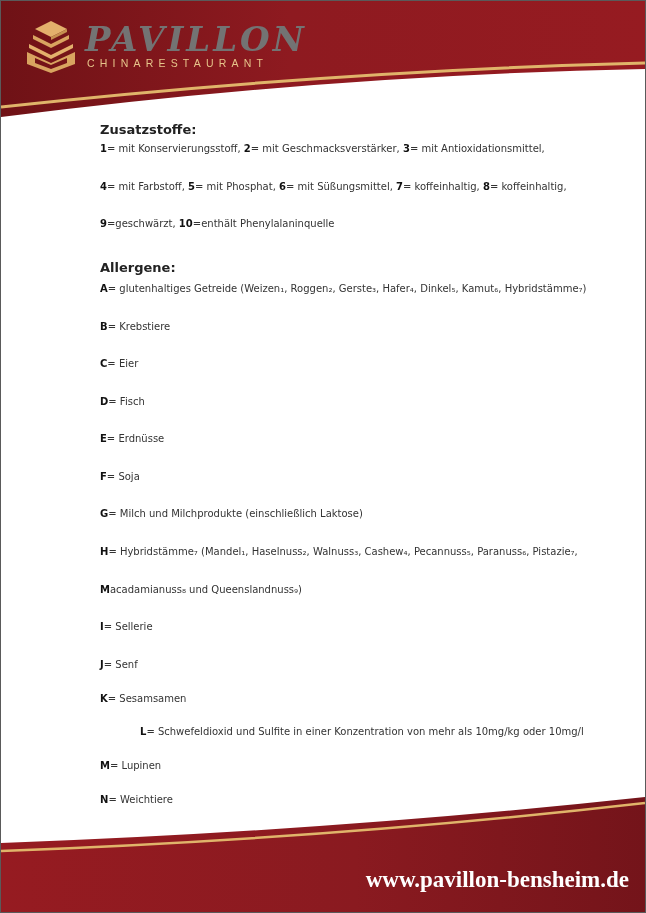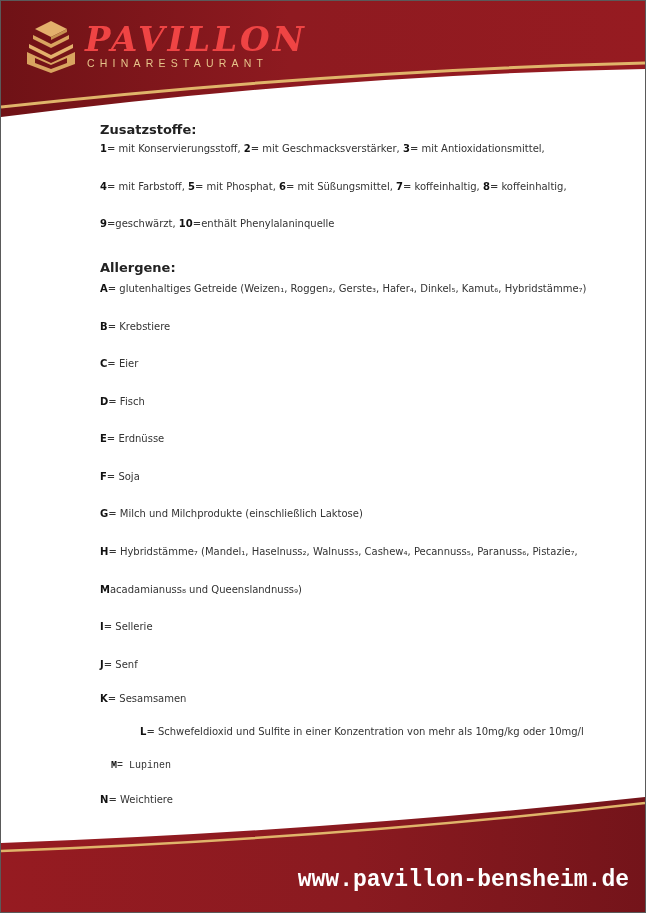--- a/index.html
+++ b/index.html
@@ -1,27 +1,27 @@
 <!DOCTYPE html>
 <html><head>
 <meta charset="utf-8">
 <style>
   html, body { margin: 0; padding: 0; }
   body { width: 646px; height: 913px; background: #5a5a5a; font-family: "DejaVu Sans", sans-serif; }
   .page { position: relative; width: 644px; height: 911px; left: 1px; top: 1px; background: #ffffff; overflow: hidden; }
   .header-svg { position: absolute; left: 0; top: 0; width: 644px; height: 120px; }
   .footer-svg { position: absolute; left: 0; top: 790px; width: 644px; height: 121px; }
   .logo-icon { position: absolute; left: 22px; top: 17px; width: 56px; height: 56px; }
-  .brand-name { position: absolute; left: 84px; top: 18px; color: #ef4444; font-family: "DejaVu Serif", serif; font-weight: bold; font-size: 34px; letter-spacing: 3px; font-style: italic; line-height: 40px; }
+  .brand-name { position: absolute; left: 84px; top: 18px; color: #737373; font-family: "DejaVu Serif", serif; font-weight: bold; font-size: 34px; letter-spacing: 3px; font-style: italic; line-height: 40px; }
   .brand-sub { position: absolute; left: 86px; top: 56px; color: #e6c48a; font-family: "Liberation Sans", sans-serif; font-size: 10.5px; letter-spacing: 5.2px; line-height: 12px; }
   .section-title { font-weight: bold; font-size: 13px; color: #222; margin: 0; line-height: 16px; }
   .line { font-size: 10px; line-height: 12px; position: absolute; white-space: nowrap; color: #333; }
   .line b { color: #111; }
   .abs { position: absolute; }
-  .website { position: absolute; right: 16px; top: 865px; color: #ffffff; font-family: Liberation Mono, monospace; font-weight: bold; font-size: 23px; line-height: 28px; }
+  .website { position: absolute; right: 16px; top: 865px; color: #ffffff; font-family: Liberation Serif, serif; font-weight: bold; font-size: 23px; line-height: 28px; }
 </style>
 </head>
 <body>
 
 <div class="page">
 
   <svg class="header-svg" viewBox="0 0 644 120" preserveAspectRatio="none">
     <defs>
       <linearGradient id="hg" x1="0" y1="0" x2="1" y2="0">
         <stop offset="0" stop-color="#6f1216"></stop>
@@ -72,21 +72,21 @@
   <div class="line" style="left:99px;top:395px;"><b>D</b><span>= Fisch</span></div>
   <div class="line" style="left:99px;top:432px;"><b>E</b><span>= Erdnüsse</span></div>
   <div class="line" style="left:99px;top:470px;"><b>F</b><span>= Soja</span></div>
   <div class="line" style="left:99px;top:507px;"><b>G</b><span>= Milch und Milchprodukte (einschließlich Laktose)</span></div>
   <div class="line" style="left:99px;top:545px;"><b>H</b><span>= Hybridstämme₇ (Mandel₁, Haselnuss₂, Walnuss₃, Cashew₄, Pecannuss₅, Paranuss₆, Pistazie₇,</span></div>
   <div class="line" style="left:99px;top:583px;"><b>M</b><span>acadamianuss₈ und Queenslandnuss₉)</span></div>
   <div class="line" style="left:99px;top:620px;"><b>I</b><span>= Sellerie</span></div>
   <div class="line" style="left:99px;top:658px;"><b>J</b><span>= Senf</span></div>
   <div class="line" style="left:99px;top:692px;"><b>K</b><span>= Sesamsamen</span></div>
   <div class="line" style="left:99px;top:725px;padding-left:40px;"><b>L</b><span>= Schwefeldioxid und Sulfite in einer Konzentration von mehr als 10mg/kg oder 10mg/l</span></div>
-  <div class="line" style="left:110px;top:759px;font-family:Liberation Mono, monospace;"><b>M</b><span>= Lupinen</span></div>
+  <div class="line" style="left:99px;top:759px;"><b>M</b><span>= Lupinen</span></div>
   <div class="line" style="left:99px;top:793px;"><b>N</b><span>= Weichtiere</span></div>
 
   <svg class="footer-svg" viewBox="0 0 644 121" preserveAspectRatio="none">
     <defs>
       <linearGradient id="fg" x1="0" y1="0" x2="1" y2="0">
         <stop offset="0" stop-color="#961b21"></stop>
         <stop offset="0.55" stop-color="#8a1a20"></stop>
         <stop offset="1" stop-color="#74141a"></stop>
       </linearGradient>
     </defs>

